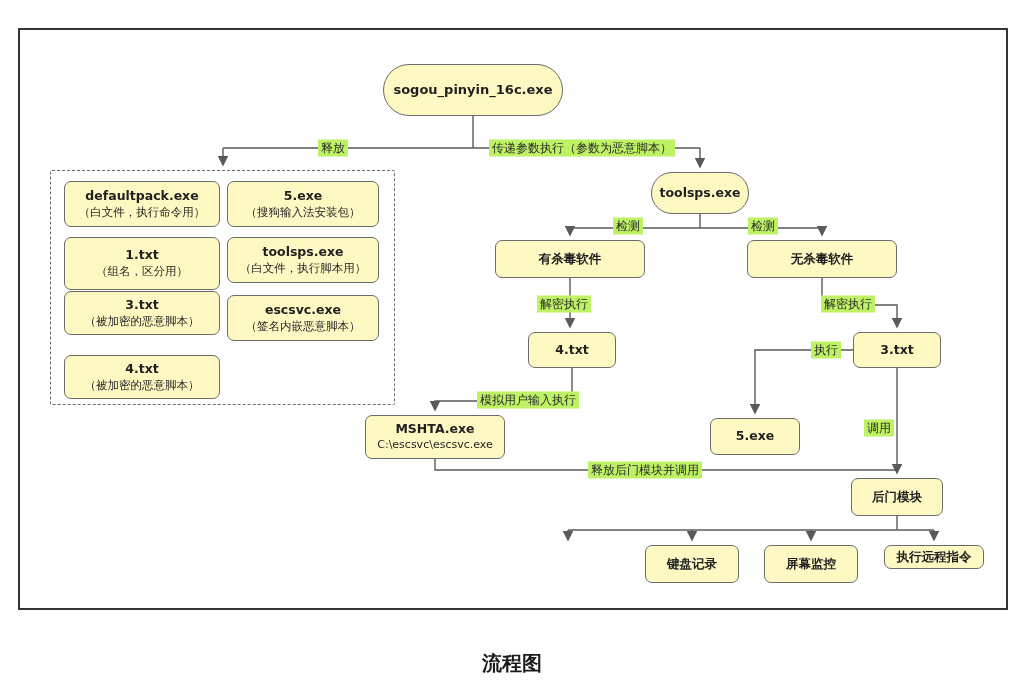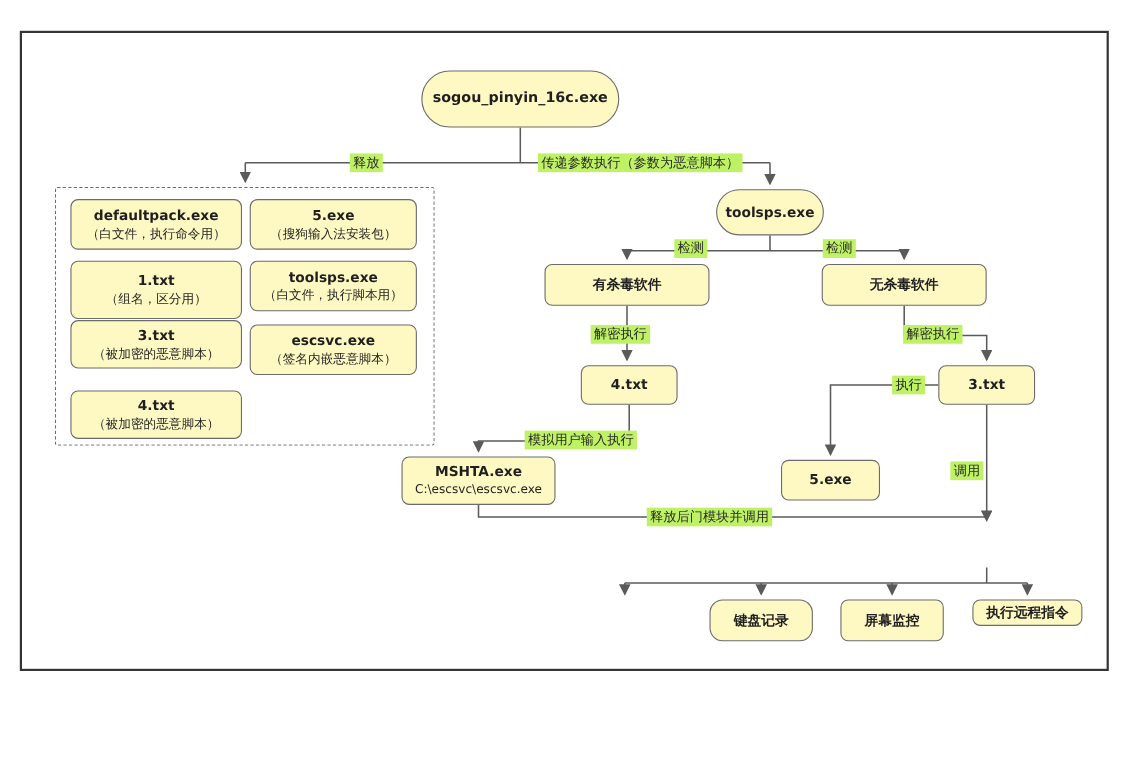--- a/index.html
+++ b/index.html
@@ -110,30 +110,32 @@
   <div class="node bold" style="left:528px;top:332px;width:88px;height:36px;">4.txt</div>
   <div class="node bold" style="left:853px;top:332px;width:88px;height:36px;">3.txt</div>
 
   <div class="node" style="left:365px;top:415px;width:140px;height:44px;">
     <div class="nm">MSHTA.exe</div>
     <div class="ds" style="font-size:11px;">C:\escsvc\escsvc.exe</div>
   </div>
 
   <div class="node bold" style="left:710px;top:418px;width:90px;height:37px;">5.exe</div>
 
+  <div class="node bold" style="left:851px;top:478px;width:92px;height:38px;">后门模块</div>
 
-  <div class="node bold" style="left:645px;top:545px;width:94px;height:38px;border-radius:12px;">键盘记录</div>
+  <div class="node bold" style="left:645px;top:545px;width:94px;height:38px;">键盘记录</div>
   <div class="node bold" style="left:764px;top:545px;width:94px;height:38px;">屏幕监控</div>
   <div class="node bold" style="left:884px;top:545px;width:100px;height:24px;">执行远程指令</div>
 
   <div class="elabel" style="left:333px;top:148px;">释放</div>
   <div class="elabel" style="left:582px;top:148px;">传递参数执行（参数为恶意脚本）</div>
   <div class="elabel" style="left:628px;top:226px;">检测</div>
   <div class="elabel" style="left:763px;top:226px;">检测</div>
   <div class="elabel" style="left:564px;top:304px;">解密执行</div>
   <div class="elabel" style="left:848px;top:304px;">解密执行</div>
   <div class="elabel" style="left:826px;top:350px;">执行</div>
   <div class="elabel" style="left:528px;top:400px;">模拟用户输入执行</div>
   <div class="elabel" style="left:879px;top:428px;">调用</div>
   <div class="elabel" style="left:645px;top:470px;">释放后门模块并调用</div>
 
+  <div class="caption">流程图</div>
 
 </div>
 
 </body></html>

